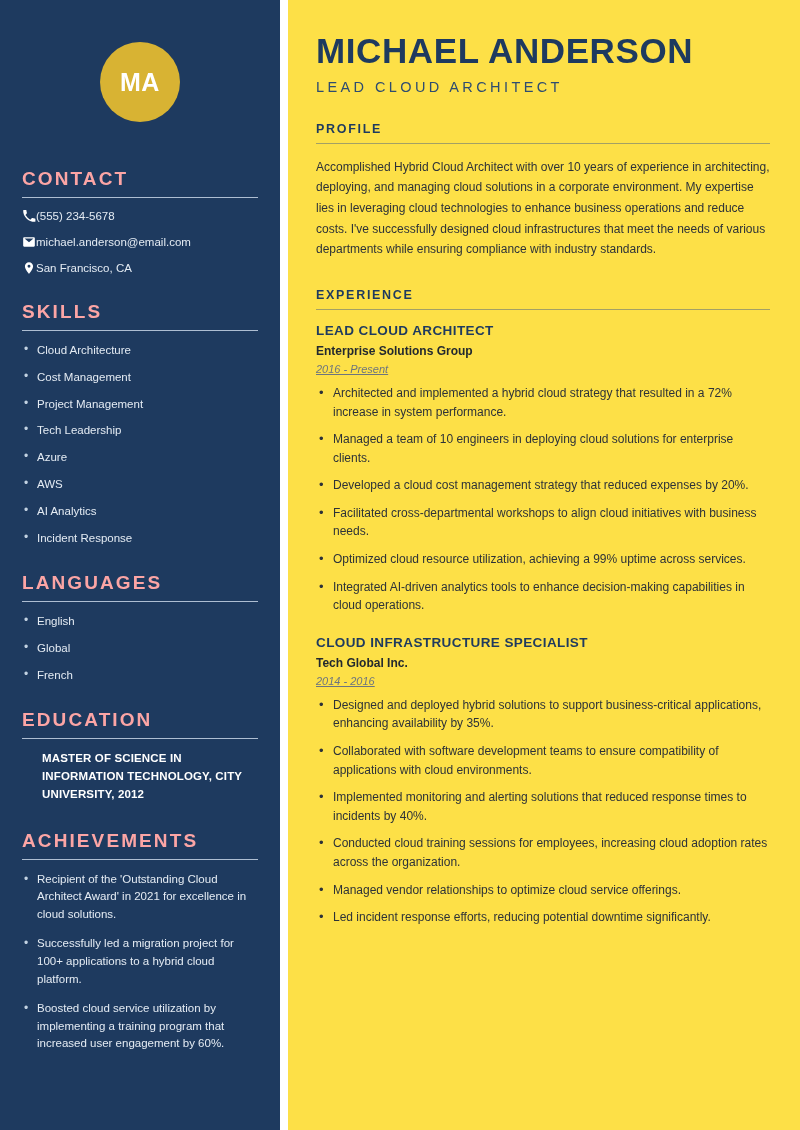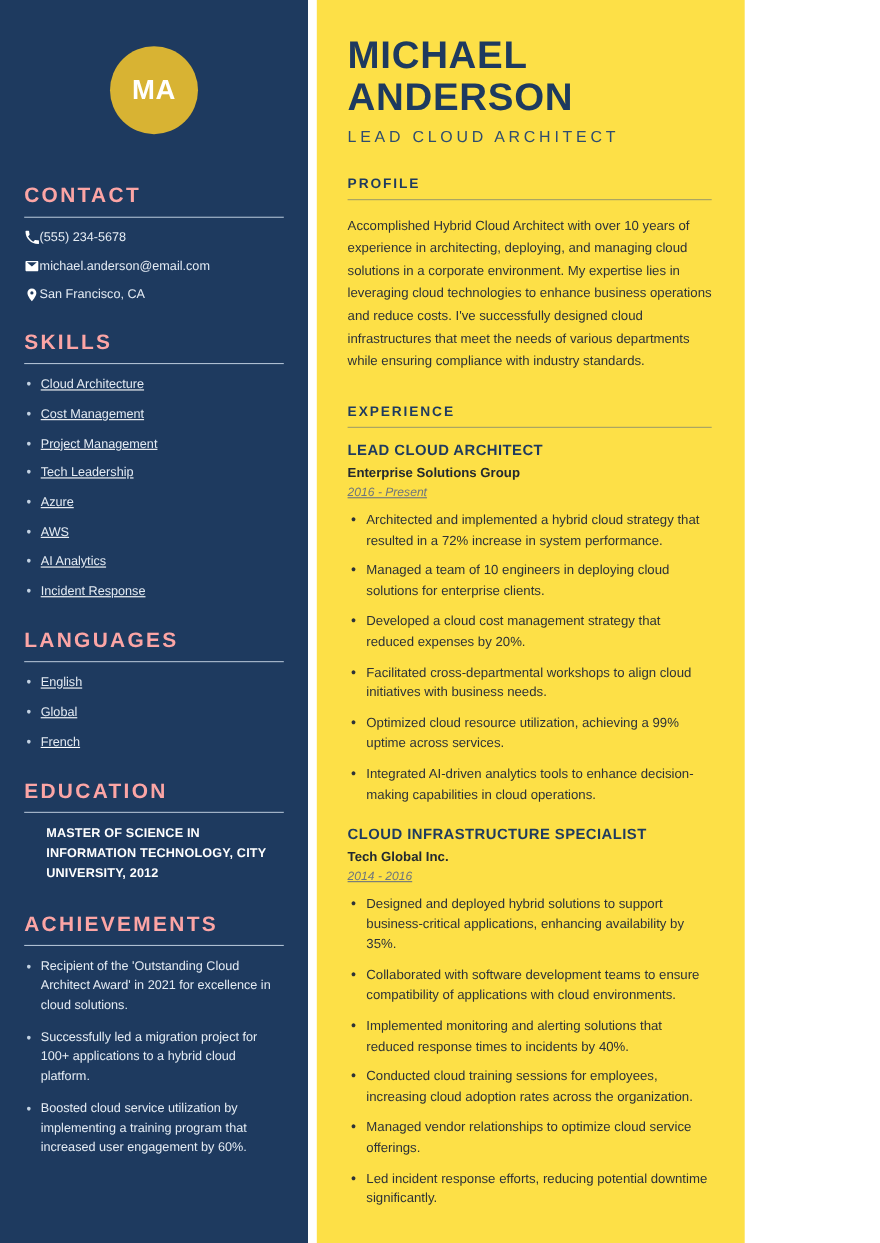--- a/index.html
+++ b/index.html
@@ -3,21 +3,21 @@
 <meta charset="utf-8">
 <style>
   * { box-sizing: border-box; margin: 0; padding: 0; }
   html, body {
     width: 800px; height: 1130px;
     font-family: "Liberation Sans", sans-serif;
     background: #ffffff;
   }
   .resume {
     position: relative;
-    width: 677px; height: 1130px;
+    width: 800px; height: 1130px;
     display: flex;
     background: #ffffff;
     border-radius: 12px;
   }
 
   
   .sidebar {
     width: 280px;
     flex: 0 0 280px;
     background: #1e3a5f;
@@ -44,21 +44,21 @@
     height: 1px; background: #c8d6e6; opacity: .85;
     margin-bottom: 11px;
   }
   .contact-row {
     display: flex; align-items: center;
     margin-bottom: 12px;
     font-size: 11.5px; color: #e4ebf3;
   }
   .cicon { width: 14px; height: 14px; flex: 0 0 14px; display: block; }
   .cicon svg { width: 14px; height: 14px; display: block; fill: #ffffff; }
-  ul.side-list { list-style: none; text-decoration: underline; }
+  ul.side-list { list-style: none; }
   ul.side-list li {
     position: relative;
     font-size: 11.5px; color: #e4ebf3;
     padding-left: 15px; margin-bottom: 10.5px;
     line-height: 1.42;
   }
   ul.side-list li::before {
     content: "•"; position: absolute; left: 2px; top: -1px;
     color: #c3d2e2; font-size: 12px;
   }

